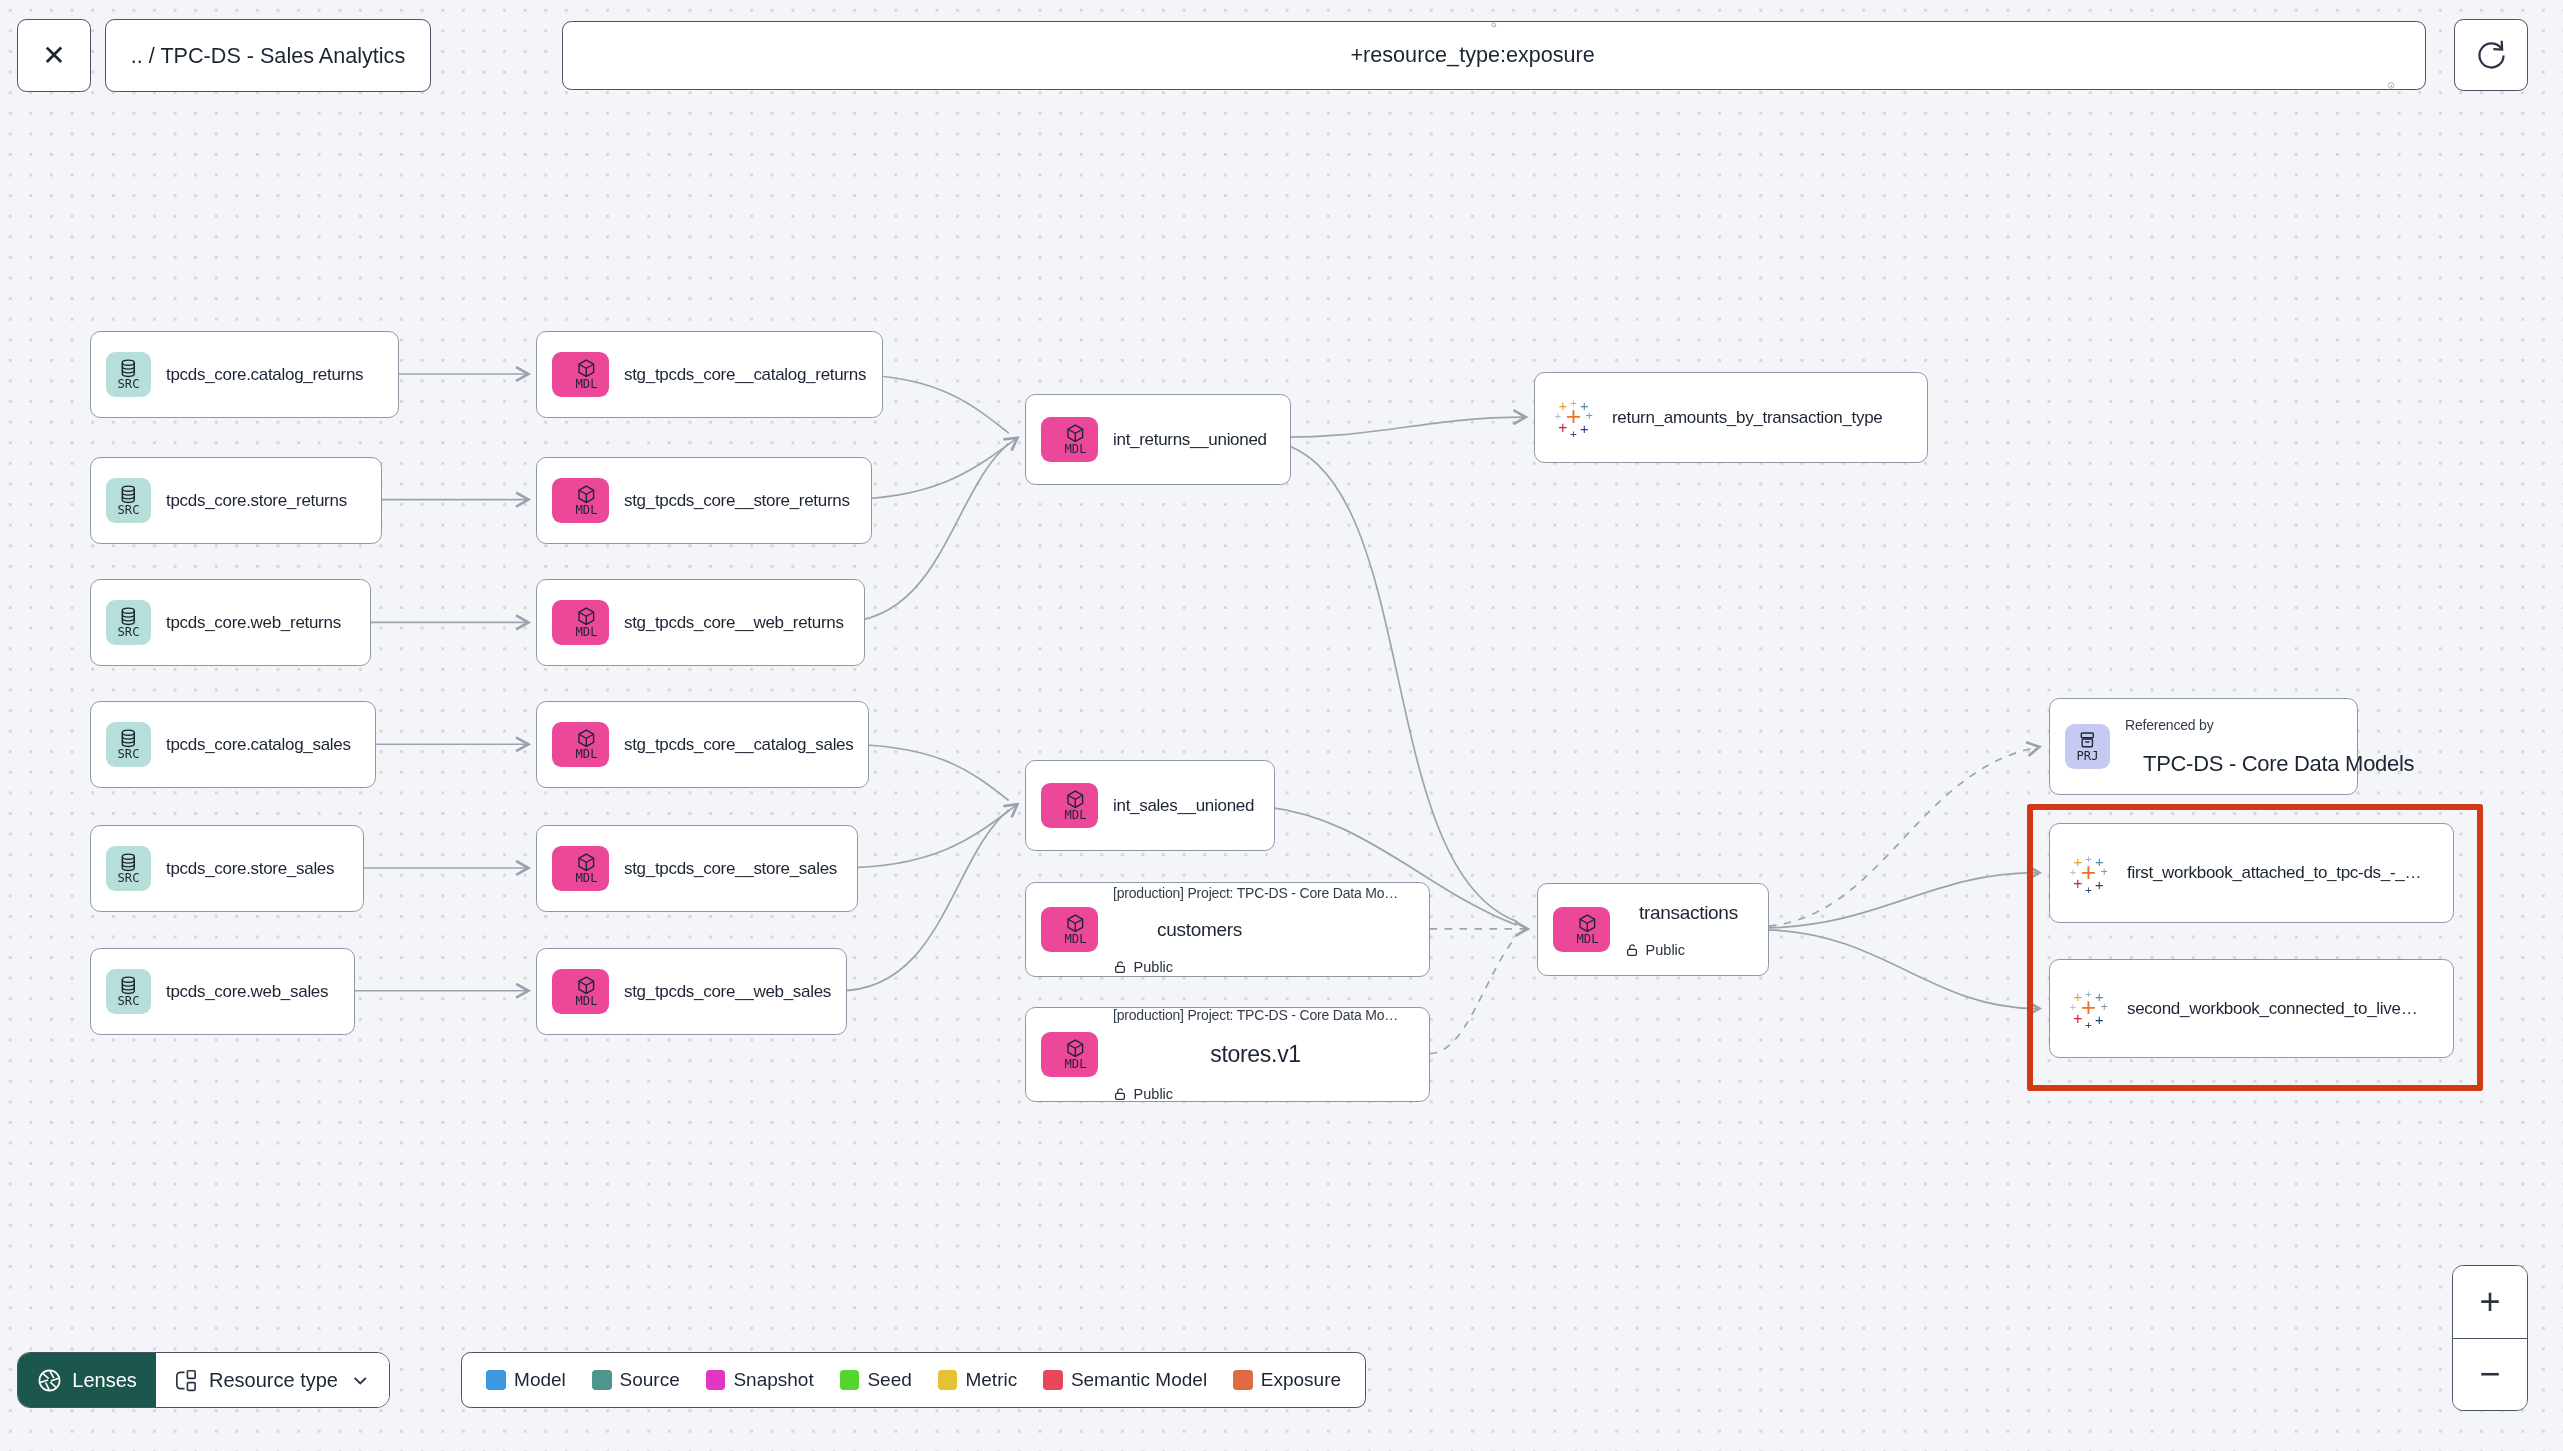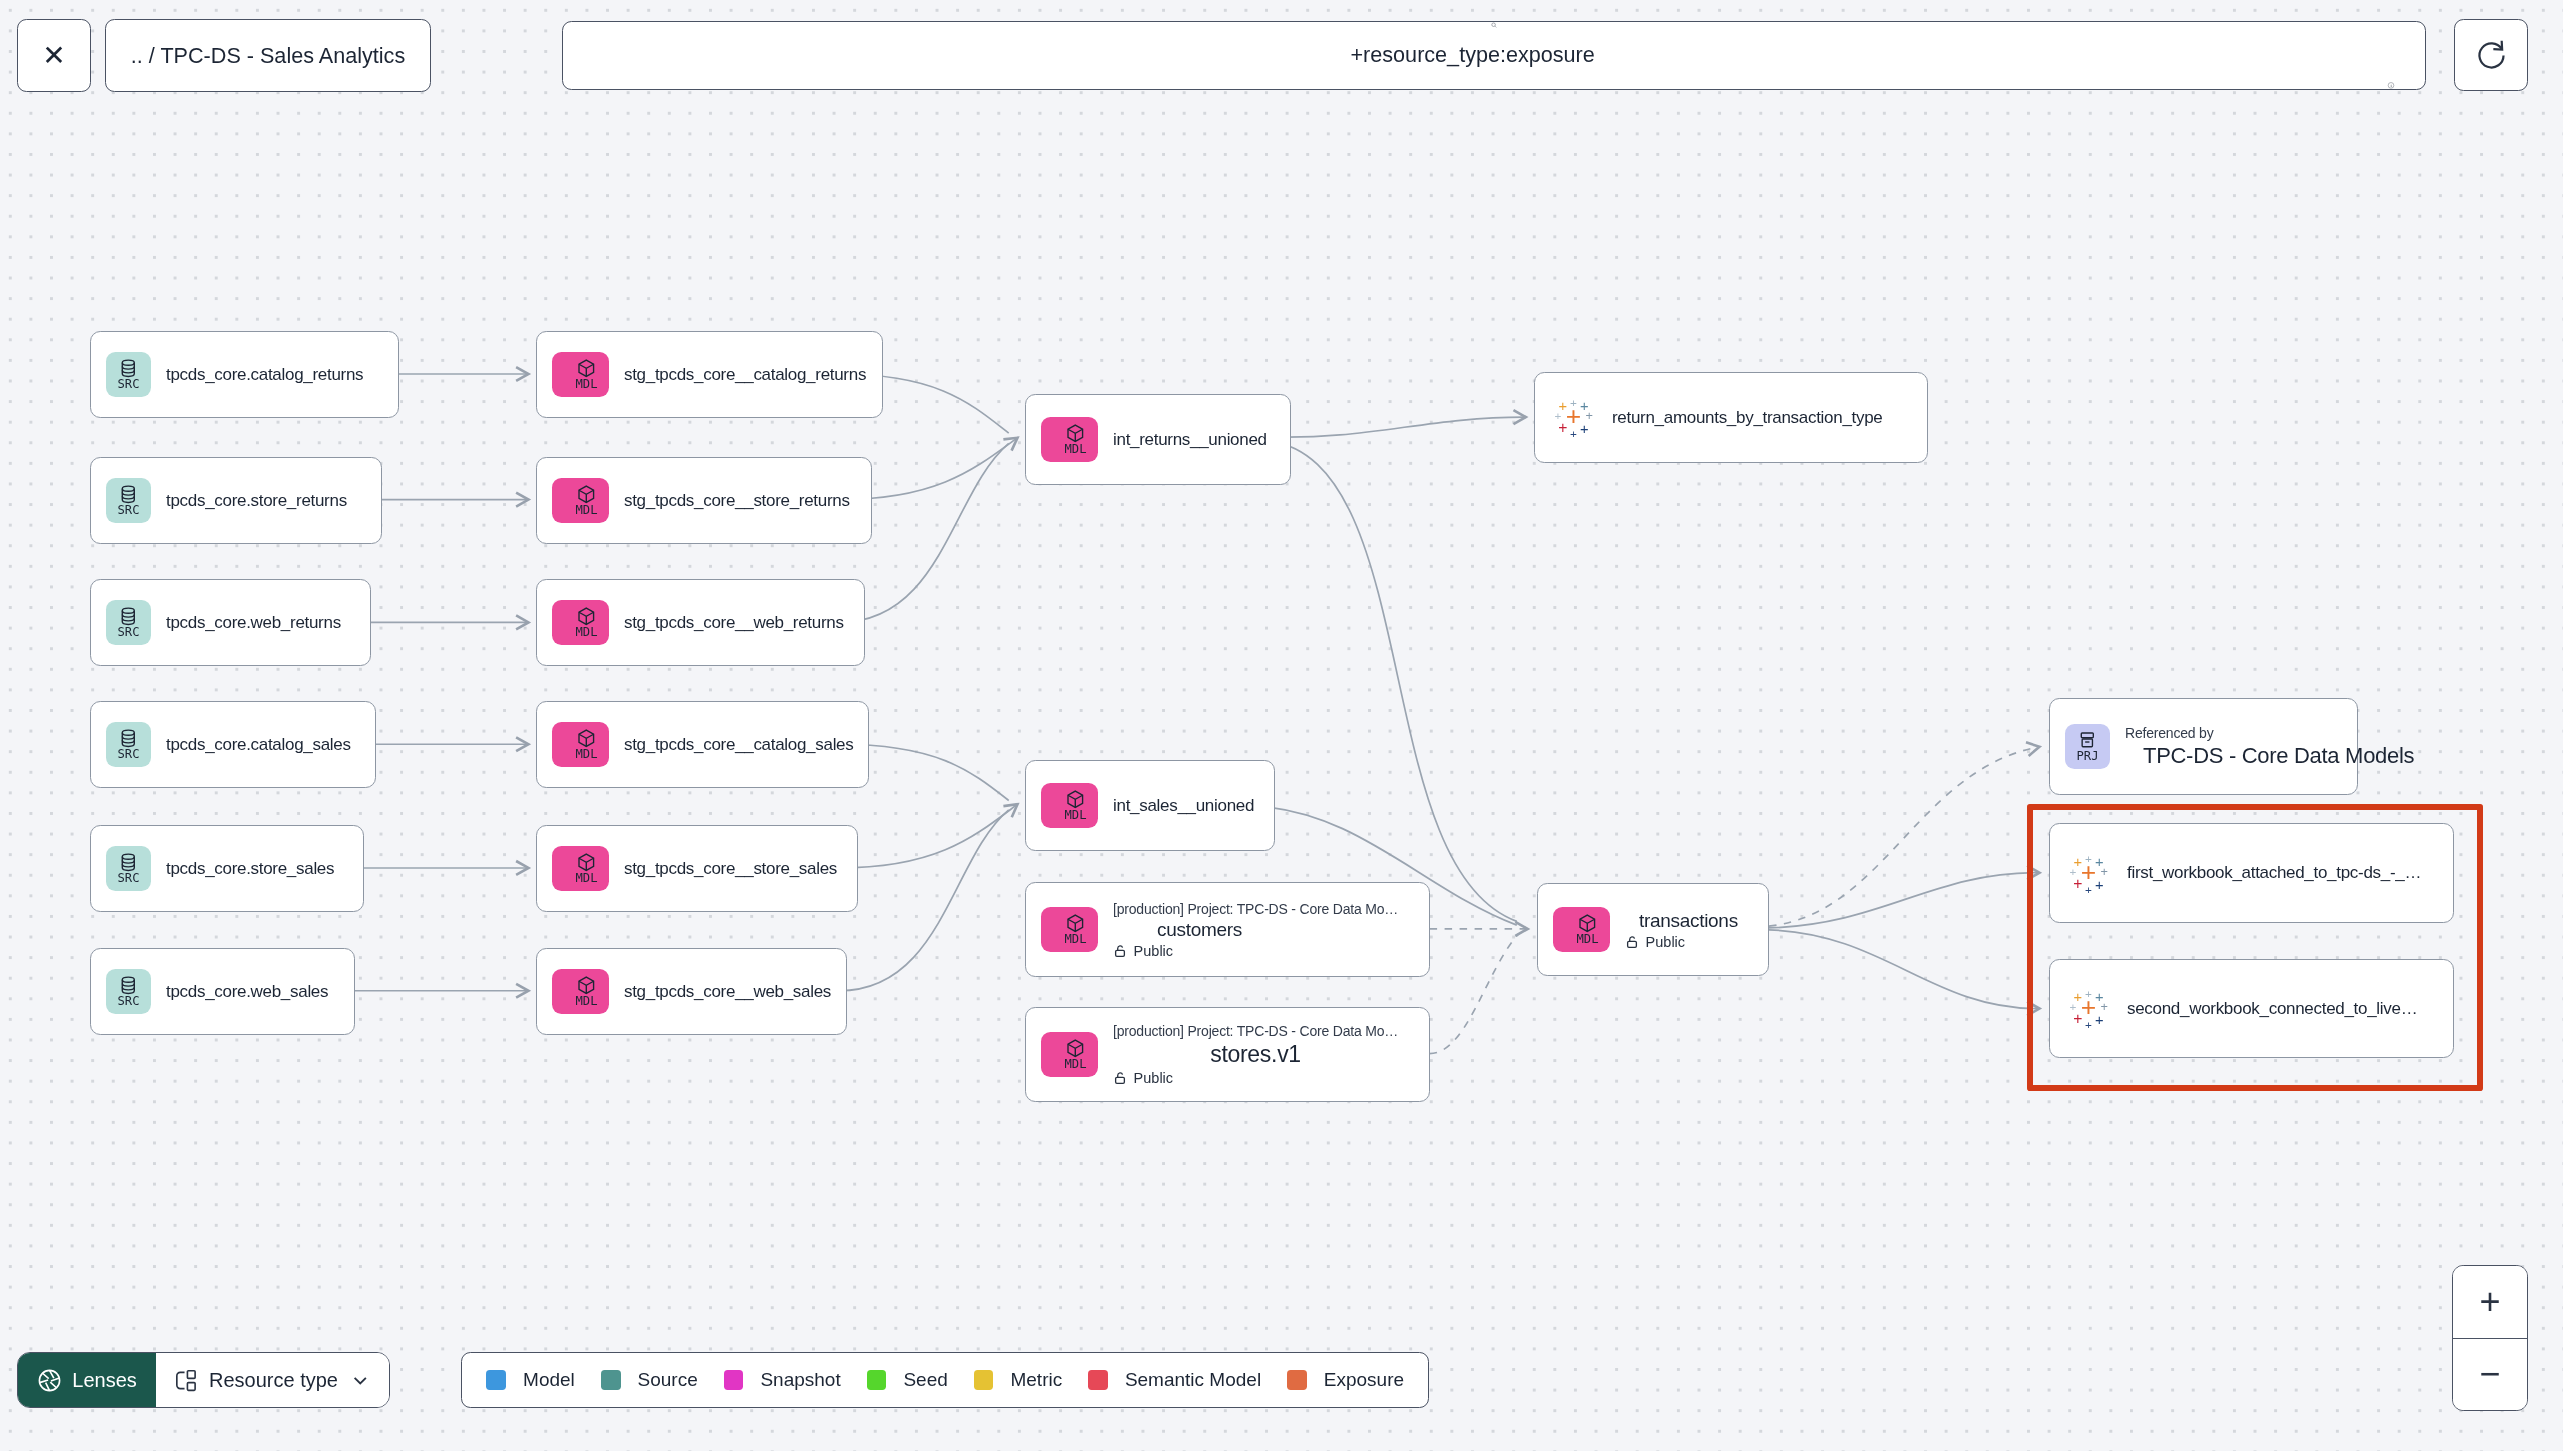--- a/index.html
+++ b/index.html
@@ -36,21 +36,21 @@
     display:flex; flex-direction:column; align-items:center; justify-content:center;
   }
   .tag svg{width:20.6px; height:20.6px;}
   .tag .tagname{
     font-family:"DejaVu Sans Mono",monospace; font-size:12.2px; color:#1d2534; margin-top:-0.9px;
   }
   .tag-src{background:#b7dfda;}
   .tag-mdl{background:#ec4899;padding-left:12px;}
   .tag-prj{background:#c6caf3;}
   .nlabel{font-size:17px; letter-spacing:-0.3px; white-space:nowrap; color:#1c2534;}
-  .lines{display:flex; flex-direction:column; gap:2px;}
+  .lines{display:flex; flex-direction:column; gap:18px;}
   .sub{font-size:14px; letter-spacing:-0.2px; color:#333c4b; white-space:nowrap;}
   .access{display:flex; align-items:center; gap:6.6px; font-size:14.5px; color:#28313f;}
   .tableau{width:47px; height:47px; flex:none;}
   .highlight-rect{
     position:absolute; z-index:0; box-sizing:border-box; border-radius:2.8px;
     border:6.6px solid #d23a17;
   }
   
   .lens-ctrl{
     position:absolute; z-index:2; display:flex; align-items:stretch; overflow:hidden;
@@ -62,21 +62,21 @@
   }
   .res-seg{
     display:flex; align-items:center; gap:11.2px; padding:0 17px;
     background:#fff; color:#1c2534; font-size:20px; cursor:pointer;
   }
   .legend{
     position:absolute; z-index:2; display:flex; align-items:center; gap:26px;
     background:#fff; border:1.9px solid #4a5263; border-radius:9.4px;
     box-sizing:border-box; padding:0 24.4px; height:56px; font-size:19px;
   }
-  .leg-item{display:flex; align-items:center; gap:17px;}
+  .leg-item{display:flex; align-items:center; gap:8px;}
   .swatch{width:19.7px; height:19.7px; border-radius:3.7px; flex:none;}
   .zoomctrl{
     position:absolute; z-index:2; width:76px; height:146px; box-sizing:border-box;
     border:1.9px solid #4a5263; border-radius:11.2px; overflow:hidden; background:#fff;
     display:flex; flex-direction:column;
   }
   .zoombtn{
     flex:1; display:flex; align-items:center; justify-content:center;
     font-size:36px; color:#2a3342; cursor:pointer; background:#fff;
   }

